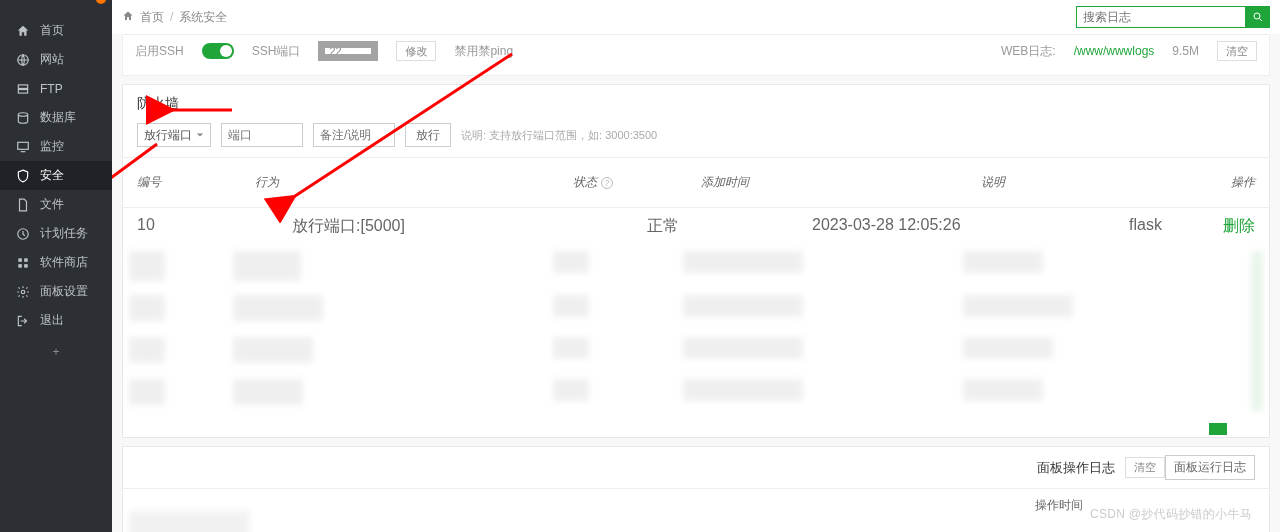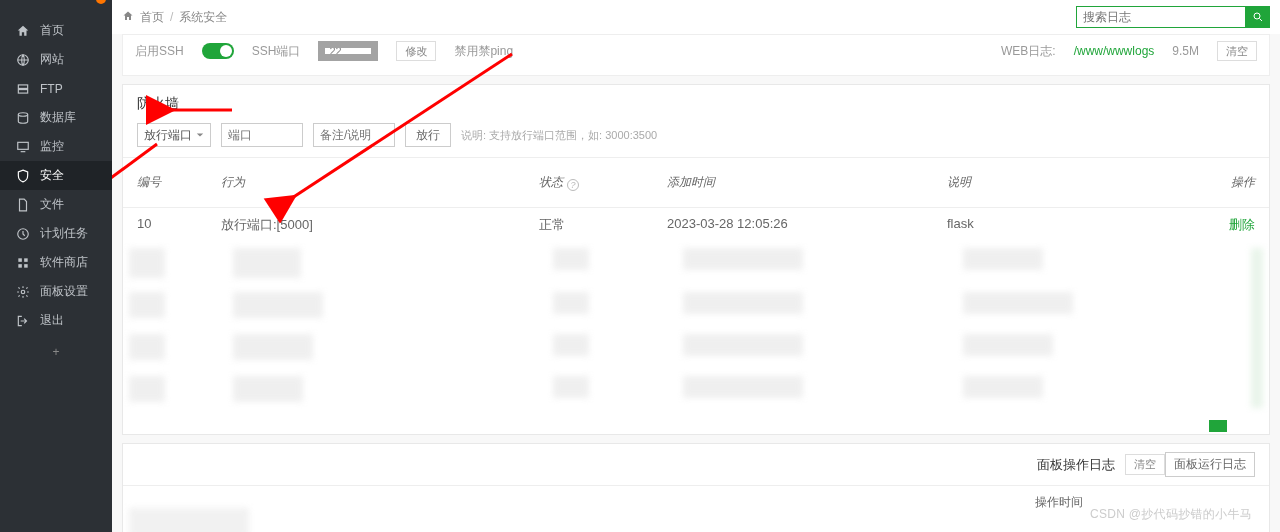--- a/index.html
+++ b/index.html
@@ -42,26 +42,26 @@
     .form-row { display: flex; gap: 10px; padding: 10px 14px; align-items: center; }
     .select-field { border: 1px solid #ccc; height: 24px; padding: 0 6px; font-size: 12px; display: flex; align-items: center; gap: 4px; cursor: pointer; background: #fff; color: #555; }
     .select-field svg { width: 8px; height: 8px; fill: #888; }
     .text-field { border: 1px solid #ccc; height: 24px; padding: 0 6px; font-size: 12px; width: 82px; outline: none; color: #888; }
     .primary-btn { border: 1px solid #ccc; background: #fff; height: 24px; padding: 0 10px; font-size: 12px; color: #666; cursor: pointer; }
     .hint { color: #aaa; font-size: 11px; }
 
     .table { width: 100%; }
     .thead { display: flex; padding: 16px 14px; border-top: 1px solid #eee; border-bottom: 1px solid #eee; font-size: 12px; color: #666; font-style: italic; }
     .col-num { width: 84px; }
-    .col-act { width: 318px; }
-    .col-stat { width: 128px; display: flex; align-items: flex-end; gap: 4px; }
+    .col-act { width: 318px; margin-left: 34px; }
+    .col-stat { width: 128px; display: flex; align-items: center; gap: 4px; }
     .col-time { width: 280px; }
     .col-note { flex: 1; }
     .col-op { width: 46px; text-align: right; }
-    .trow { display: flex; padding: 8px 14px; font-size: 13px; color: #666; }
+    .trow { display: flex; padding: 8px 14px; font-size: 16px; color: #666; gap: 37px; }
     .op-link { color: #20a53a; }
     .q-icon { width: 12px; height: 12px; border: 1px solid #bbb; border-radius: 50%; display: inline-flex; align-items: center; justify-content: center; font-size: 9px; color: #bbb; }
 
     .mosaic-zone { position: relative; height: 192px; background: #fff; border-top: none; overflow: hidden; }
     .mosaic-zone .blur { position: absolute; filter: blur(3px); opacity: 0.45; background: #ddd; }
     .green-block { position: absolute; right: 42px; bottom: 2px; width: 18px; height: 12px; background: #20a53a; }
 
     .log-panel { margin-top: 8px; }
     .log-head { display: flex; align-items: center; justify-content: flex-end; padding: 8px 14px; border-bottom: 1px solid #eee; }
     .log-title { font-size: 13px; color: #333; display: flex; align-items: center; gap: 10px; }

